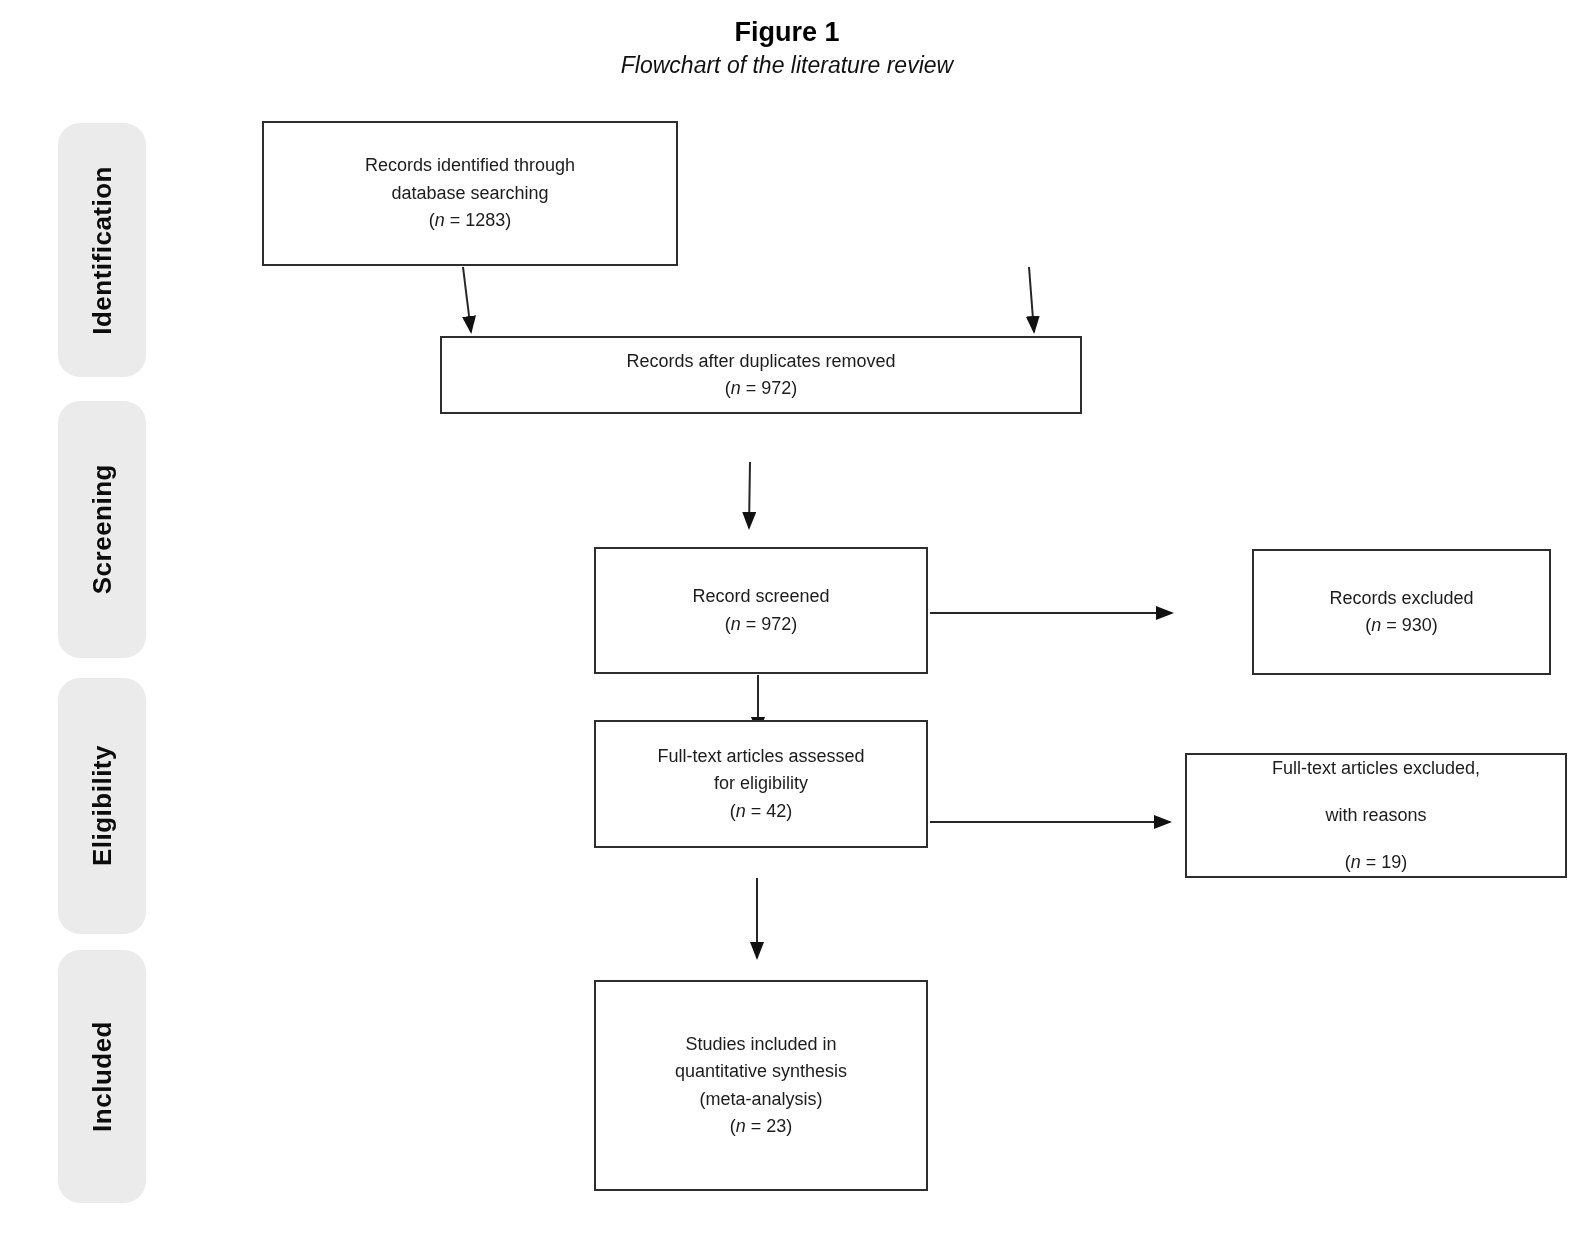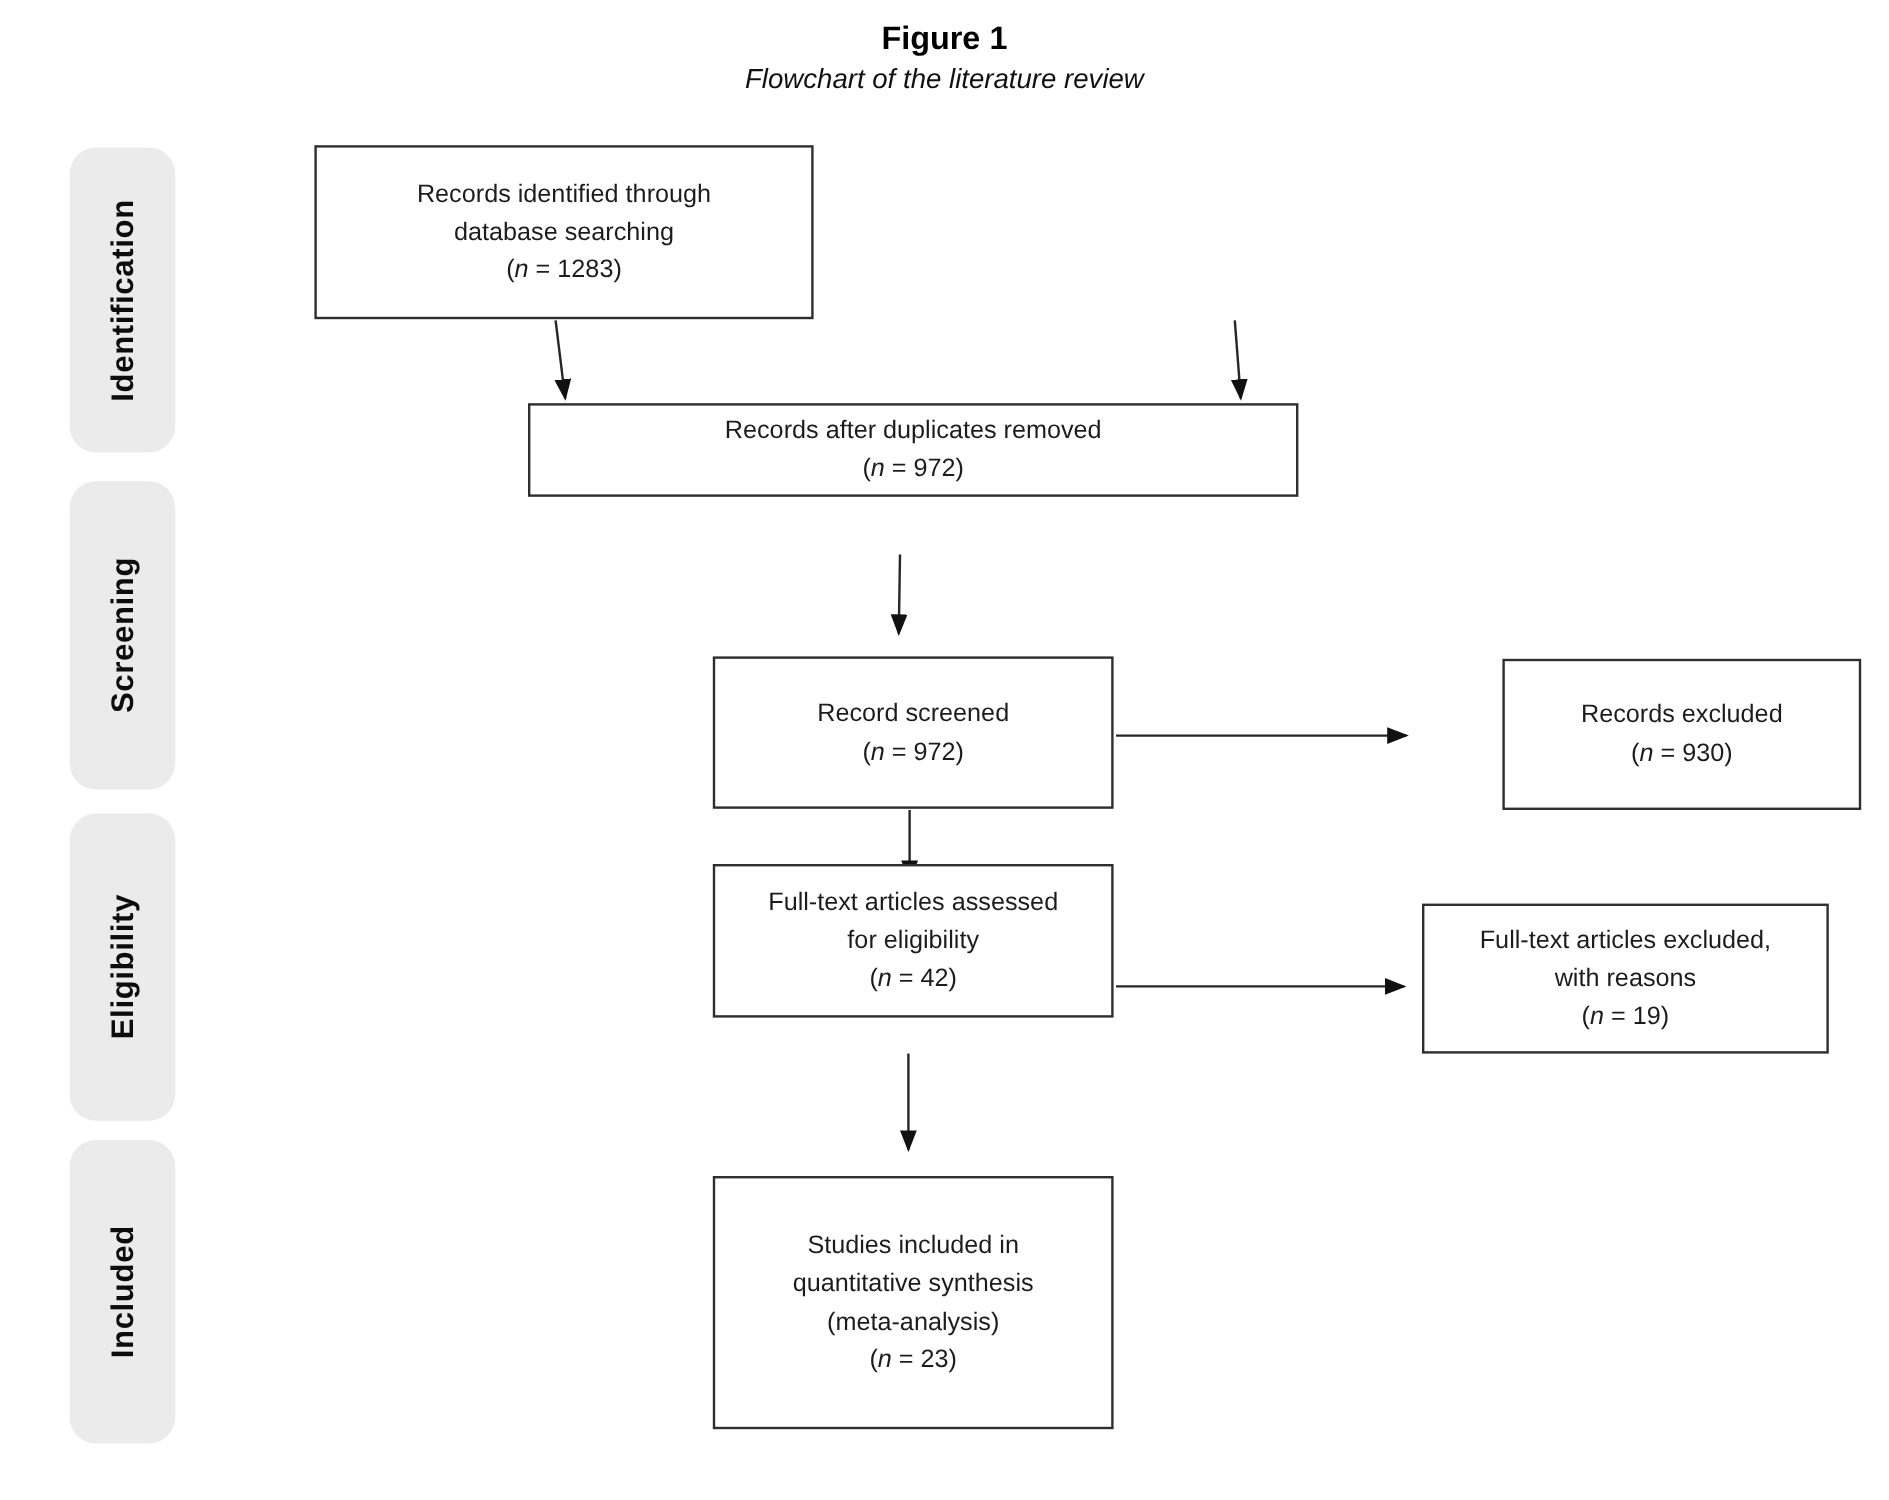--- a/index.html
+++ b/index.html
@@ -60,33 +60,33 @@
   .box {
     position: absolute;
     box-sizing: border-box;
     border: 2px solid #2e2e2e;
     background: #ffffff;
     display: flex;
     flex-direction: column;
     align-items: center;
     justify-content: center;
     text-align: center;
-    font-size: 21px;
+    font-size: 18px;
     line-height: 1.52;
     color: #1c1c1c;
   }
   .box .it { font-style: italic; }
 
   .b-identified        { left: 262px;  top: 121px;  width: 416px; height: 145px; }
   .b-additional        { left: 827px;  top: 121px;  width: 419px; height: 145px; }
   .b-duplicates        { left: 440px;  top: 336px;  width: 642px; height: 78px; justify-content: center; }
   .b-screened          { left: 594px;  top: 547px;  width: 334px; height: 127px; }
   .b-excluded          { left: 1252px; top: 549px;  width: 299px; height: 126px; text-align: center; }
   .b-fulltext          { left: 594px;  top: 720px;  width: 334px; height: 128px; }
-  .b-fulltext-excluded { left: 1185px; top: 753px;  width: 339px; height: 125px; }
+  .b-fulltext-excluded { left: 1185px; top: 753px;  width: 382px; height: 125px; justify-content: space-between; }
   .b-included          { left: 594px;  top: 980px;  width: 334px; height: 211px; text-align: center; }
 
   .p-identification { top: 123px; height: 254px; }
   .p-screening      { top: 401px; height: 257px; }
   .p-eligibility    { top: 678px; height: 256px; }
   .p-included       { top: 950px; height: 253px; }
 
   svg.arrows {
     position: absolute;
     left: 0; top: 0;

